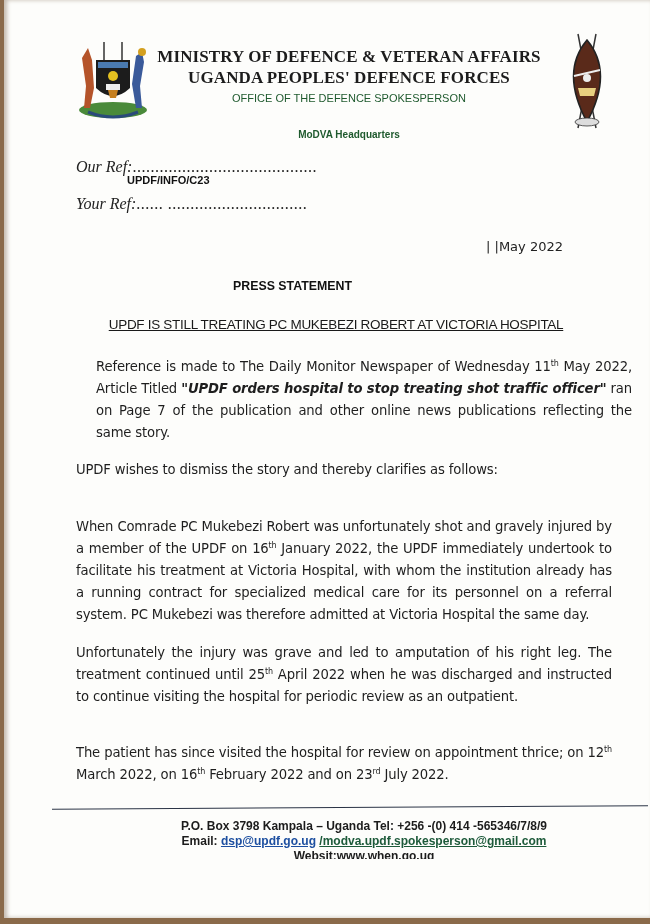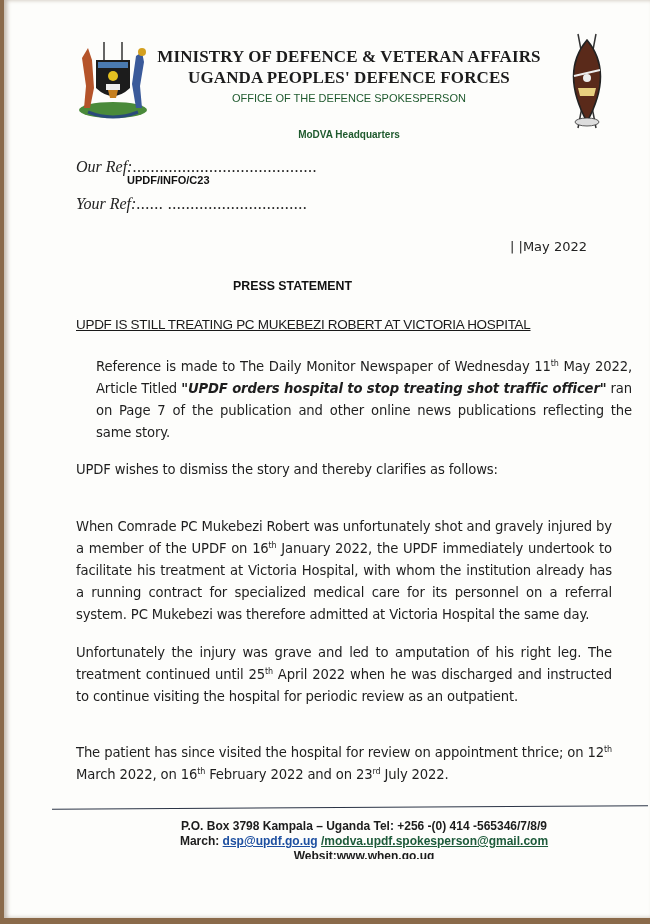--- a/index.html
+++ b/index.html
@@ -38,31 +38,31 @@
       position: absolute; left: 72px;
       font-family: "Liberation Serif", serif; font-style: italic; font-size: 16px; color: #222;
     }
     .ref .dots { font-style: normal; letter-spacing: 0.5px; }
     .ref-val {
       position: absolute; left: 123px; top: 146px;
       font-family: "Liberation Sans", sans-serif; font-weight: bold; font-size: 11px; color: #111; margin-top: 28px;
     }
     .date {
       position: absolute; left: 482px; top: 239px;
-      font-family: "DejaVu Sans", sans-serif; font-size: 13px; color: #222; margin-left: 24px;
+      font-family: "DejaVu Sans", sans-serif; font-size: 13px; color: #222;
     }
     .ps-title {
       position: absolute; left: 229px; top: 278px;
       font-family: "Liberation Sans", sans-serif; font-weight: bold; font-size: 13px; color: #111;
       transform: scaleX(0.95); transform-origin: left;
     }
     .headline {
       position: absolute; left: 72px; top: 317px; width: 520px;
       font-family: "Liberation Sans", sans-serif; font-size: 13.5px; color: #1a1a1a;
-      text-decoration: underline; letter-spacing: -0.3px; white-space: nowrap;
+      text-decoration: underline; letter-spacing: -0.3px; white-space: nowrap; text-align: center;
     }
     .para {
       position: absolute; left: 72px; width: 536px;
       font-family: "DejaVu Sans", sans-serif; font-size: 13.2px; line-height: 22px;
       color: #1e1e1e; text-align: justify; letter-spacing: -0.15px;
     }
     .para sup { font-size: 8px; line-height: 0; }
     .para b i, .para i b { font-weight: bold; font-style: italic; }
     .foot-rule {
       position: absolute; left: 48px; top: 807px; width: 596px; height: 1px;
@@ -141,17 +141,17 @@
   </div>
 
   <div class="para" style="top:742px;">
     <span>The patient has since visited the hospital for review on appointment thrice; on 12</span><sup>th</sup><span> March 2022, on 16</span><sup>th</sup><span> February 2022 and on 23</span><sup>rd</sup><span> July 2022.</span>
   </div>
 
   <div class="foot-rule"></div>
 
   <div class="foot" style="top:819px;">P.O. Box 3798 Kampala – Uganda Tel:  +256 -(0) 414 -565346/7/8/9</div>
   <div class="foot" style="top:834px;">
-    <span>March: </span><a>dsp@updf.go.ug</a> <a class="g">/modva.updf.spokesperson@gmail.com</a>
+    <span>Email: </span><a>dsp@updf.go.ug</a> <a class="g">/modva.updf.spokesperson@gmail.com</a>
   </div>
   <div class="foot" style="top:849px; height:10px; overflow:hidden;">Websit:www.when.go.ug</div>
 
 </div>
 
 </body></html>

